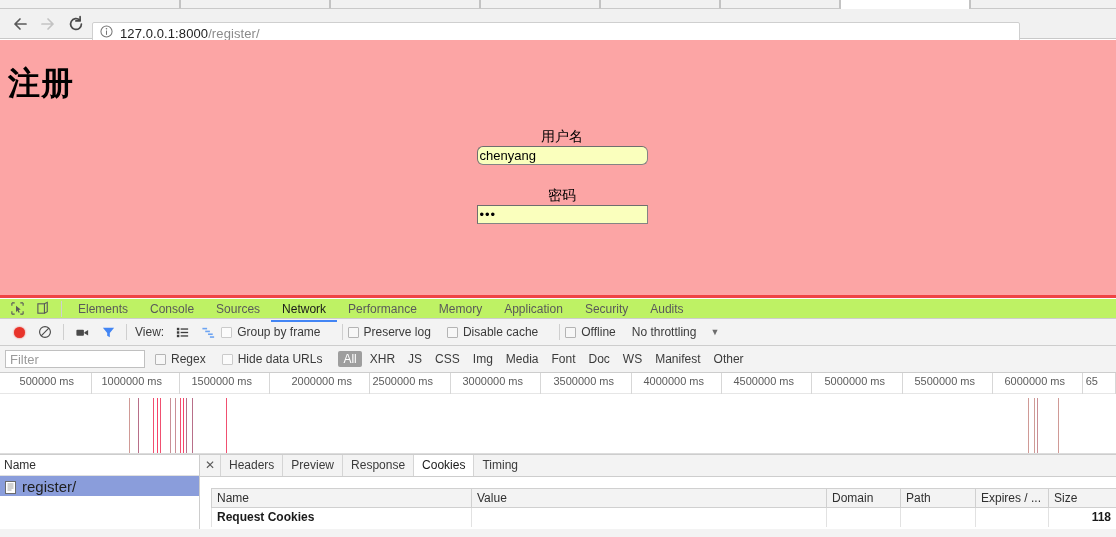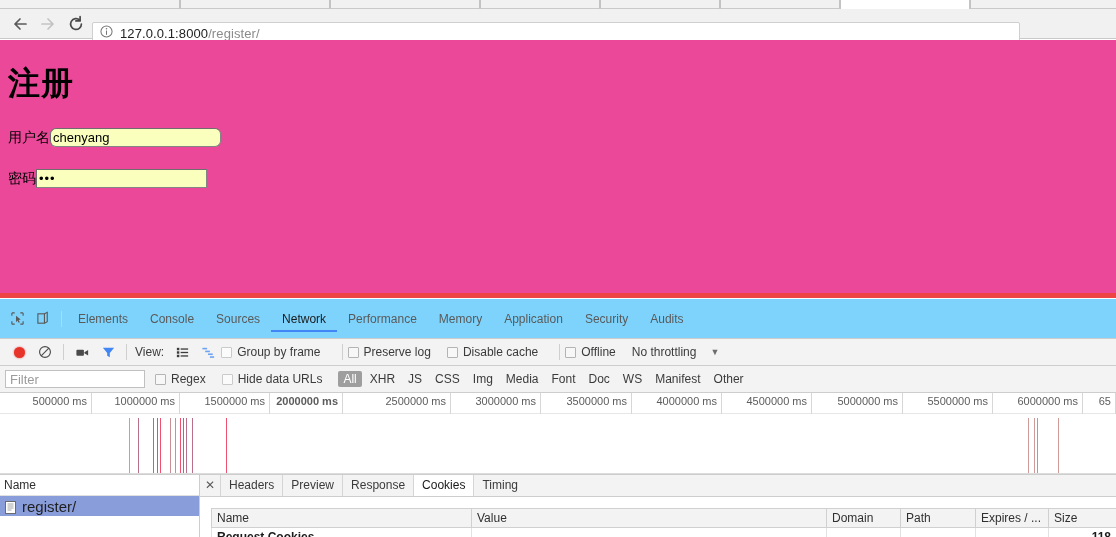--- a/index.html
+++ b/index.html
@@ -54,31 +54,31 @@
   #url-text {
     font-size: 13px; color: #8b8b8b; letter-spacing: .1px;
     white-space: nowrap;
   }
   #url-text .host { color: #222; }
 
   
   #page {
     position: absolute; top: 40px; left: 0;
     width: 1116px; height: 258px;
-    background: #ec4899;
-    border-bottom: 5px solid #ef4444;
+    background: #fca5a5;
+    border-bottom: 3px solid #ef4444;
     overflow: hidden;
   }
   #page-title {
     margin: 22px 0 0 8px;
     font-size: 32px; font-weight: bold; color: #000;
     font-family: "DejaVu Sans", sans-serif;
     letter-spacing: 1px;
   }
-  .form-row { margin: 22px 0 0 8px; display: flex; align-items: center; }
+  .form-row { margin: 22px 0 0 8px; display: flex; align-items: center; flex-direction: column; }
   .form-label {
     font-size: 14px; color: #000;
     font-family: "DejaVu Sans", sans-serif;
   }
   .form-input {
     height: 19px;
     background: #faffbd;
     border: 1px solid #848484;
     border-top-color: #6e6e6e;
     border-left-color: #6e6e6e;
@@ -104,22 +104,22 @@
 
   
   #devtools {
     position: absolute; top: 299px; left: 0;
     width: 1116px; height: 238px;
     background: #f3f3f3;
     font-size: 12px; color: #303030;
   }
 
   #dt-tabbar {
-    height: 40px; width: 100%;
-    background: #7dd3fc;
+    height: 20px; width: 100%;
+    background: #bef264;
     border-bottom: 1px solid #cdcdcd;
     display: flex; align-items: center;
   }
   .dt-iconbtn {
     width: 26px; height: 26px;
     display: flex; align-items: center; justify-content: center;
     color: #5a5a5a;
   }
   .dt-vsep { width: 1px; height: 16px; background: #cfcfcf; margin: 0 5px; }
   .dt-tab {
@@ -182,21 +182,21 @@
   }
   #ruler {
     position: absolute; top: 0; left: 0;
     height: 21px; width: 100%;
     border-bottom: 1px solid #e6e6e6;
   }
   .tick {
     position: absolute; top: 0; height: 21px;
     border-right: 1px solid #d7d7d7;
     font-size: 11px; color: #5c5c5c;
-    padding-right: 4px;
+    padding-right: 17px;
     text-align: right;
     line-height: 17px;
     white-space: nowrap;
     font-family: "Liberation Sans", sans-serif;
   }
   #bars { position: absolute; top: 21px; left: 0; height: 60px; width: 100%; }
   .bar { position: absolute; bottom: 0; width: 1px; }
   #overview-base {
     position: absolute; bottom: 0; left: 0;
     width: 100%; height: 1px; background: #dcdcdc;
@@ -439,21 +439,21 @@
     <span class="ftype">WS</span>
     <span class="ftype">Manifest</span>
     <span class="ftype">Other</span>
   </div>
 
   <div id="dt-overview">
     <div id="ruler">
         <div class="tick" style="left: 0px; width: 92px;">500000 ms</div>
         <div class="tick" style="left: 92px; width: 88px;">1000000 ms</div>
         <div class="tick" style="left: 180px; width: 90px;">1500000 ms</div>
-        <div class="tick" style="left: 252px; width: 91px; font-weight: bold;">2000000 ms</div>
+        <div class="tick" style="left: 279px; width: 91px;">2000000 ms</div>
         <div class="tick" style="left: 361px; width: 90px;">2500000 ms</div>
         <div class="tick" style="left: 451px; width: 90px;">3000000 ms</div>
         <div class="tick" style="left: 541px; width: 91px;">3500000 ms</div>
         <div class="tick" style="left: 632px; width: 90px;">4000000 ms</div>
         <div class="tick" style="left: 722px; width: 90px;">4500000 ms</div>
         <div class="tick" style="left: 812px; width: 91px;">5000000 ms</div>
         <div class="tick" style="left: 903px; width: 90px;">5500000 ms</div>
         <div class="tick" style="left: 993px; width: 90px;">6000000 ms</div>
         <div class="tick" style="left: 1083px; width: 33px;">65</div>
       </div>

